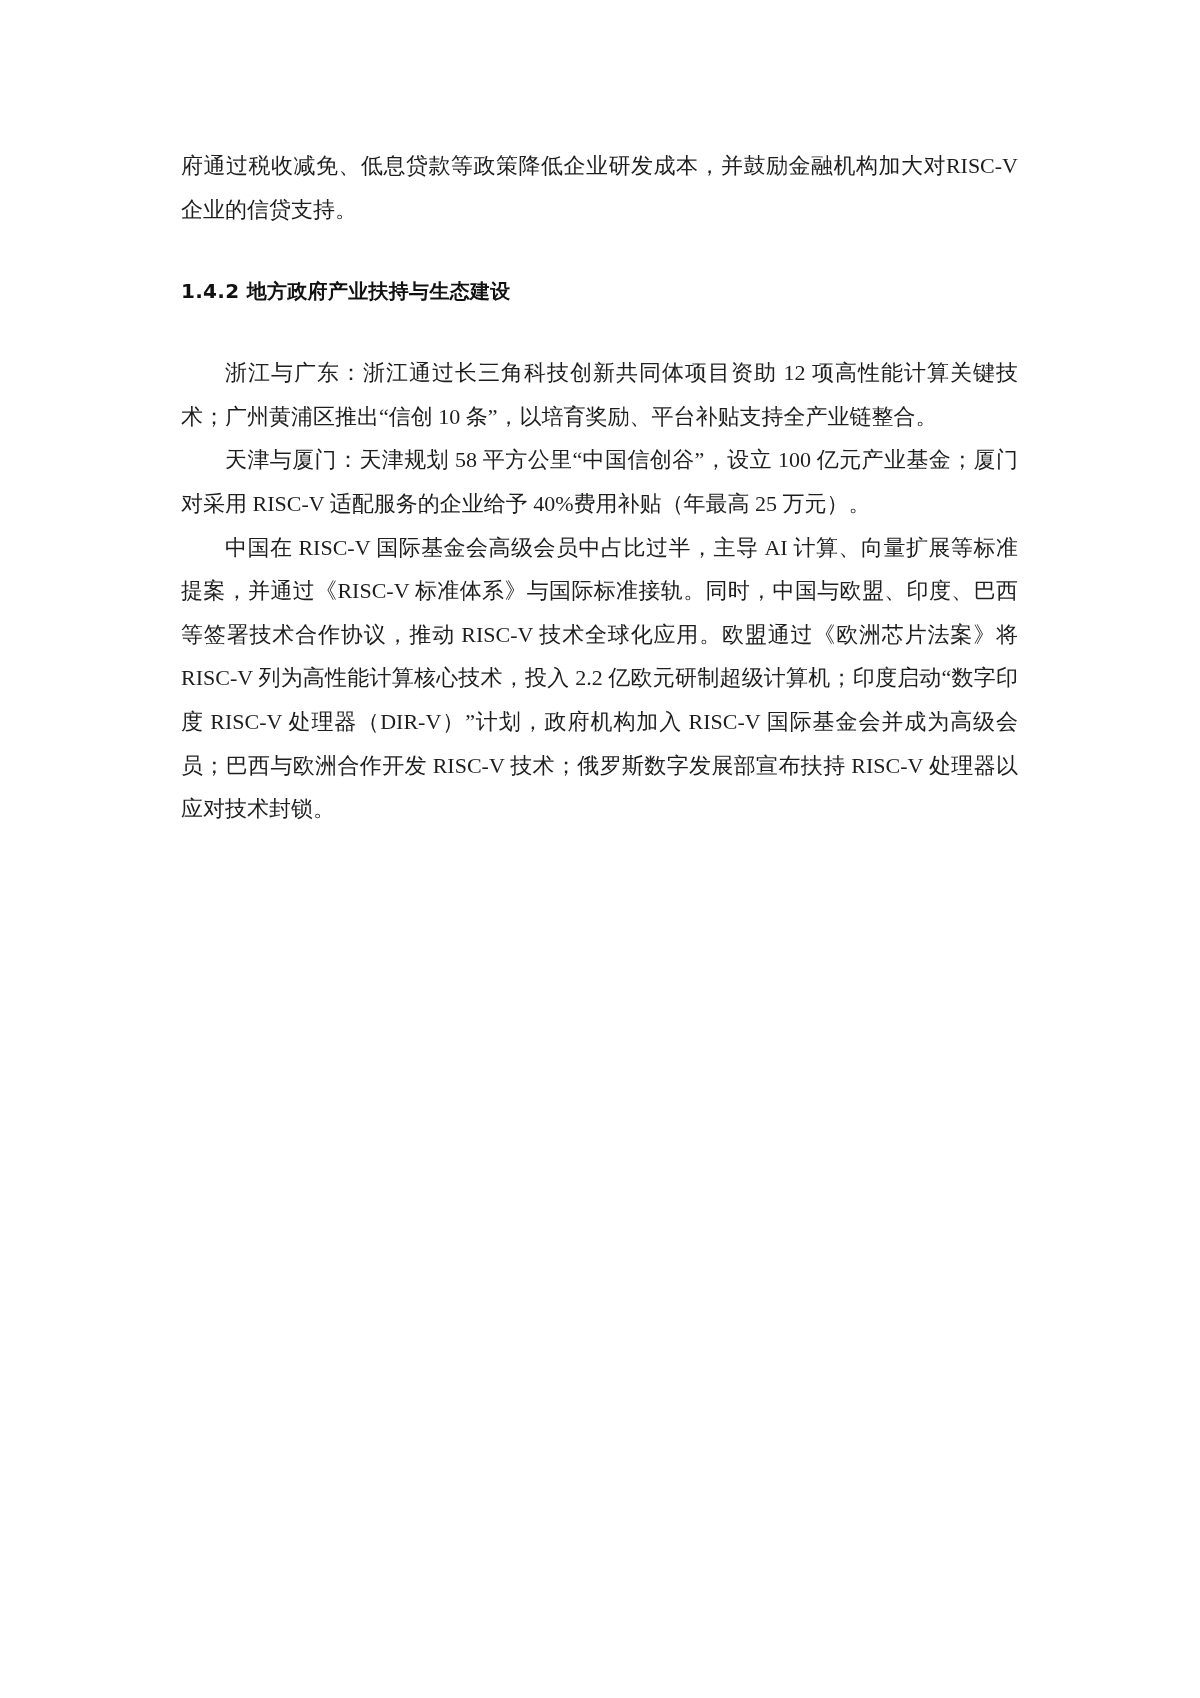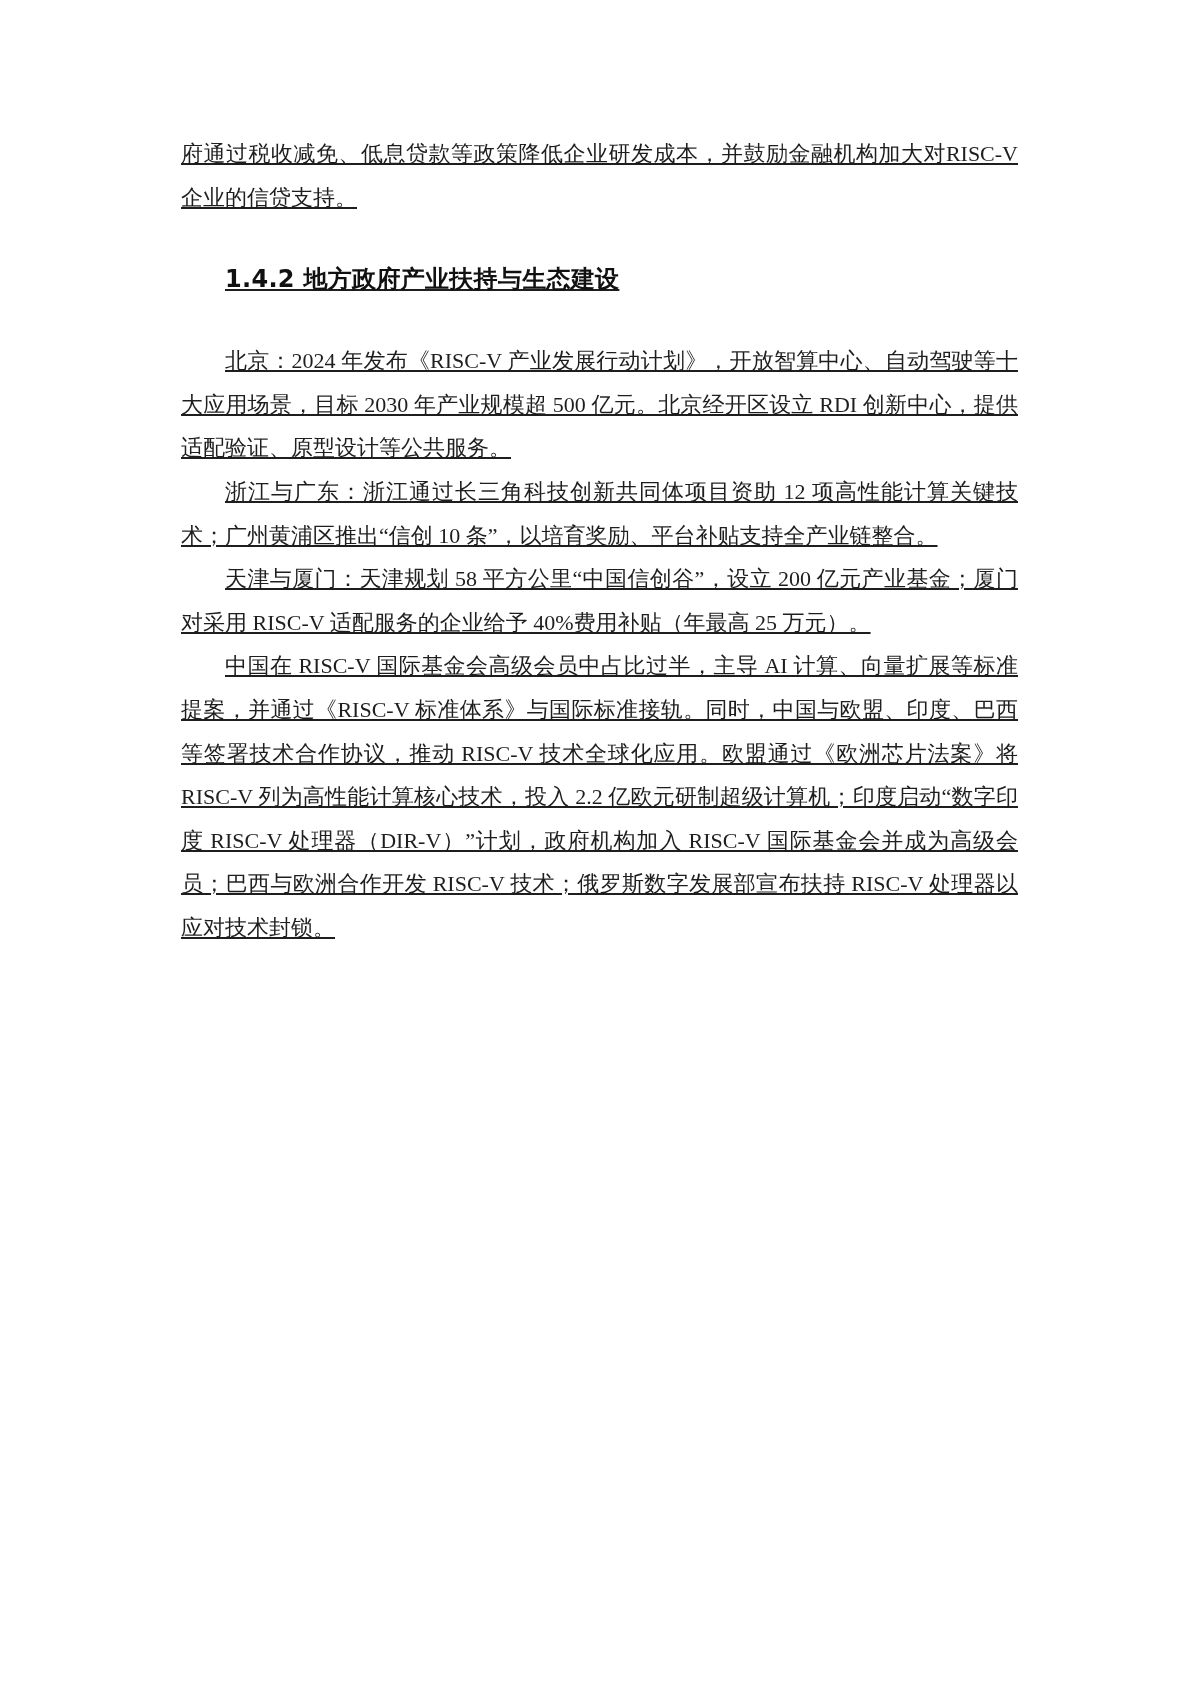--- a/index.html
+++ b/index.html
@@ -1,42 +1,40 @@
 <!DOCTYPE html>
 <html><head>
 <meta charset="utf-8">
 <style>
   html, body { margin: 0; padding: 0; background: #ffffff; }
   body { width: 1200px; height: 1698px; position: relative; overflow: hidden; }
   .page {
-    position: absolute; left: 181px; top: 132px; width: 837px;
+    position: absolute; left: 181px; top: 144px; width: 837px;
     color: #1e1e1e;
     font-family: "Liberation Serif", "DejaVu Serif", serif;
     font-size: 22px;
     line-height: 43.6px;
     text-align: justify;
-    text-decoration: underline;
   }
   p { margin: 0; }
   .indent { text-indent: 44px; }
   .h {
     font-family: "DejaVu Sans", "Liberation Sans", sans-serif;
-    font-weight: bold; font-size: 24px; line-height: 34px; color: #111;
-    text-align: left; letter-spacing: 0.3px; margin-left: 44px;
+    font-weight: bold; font-size: 20px; line-height: 34px; color: #111;
+    text-align: left; letter-spacing: 0.3px;
   }
   #h142 { margin-top: 43px; margin-bottom: 43px; }
   #h143 { margin-top: 44px; margin-bottom: 43px; }
 </style>
 </head>
 <body>
 
 <div class="page">
   <p>府通过税收减免、低息贷款等政策降低企业研发成本，并鼓励金融机构加大对RISC-V 企业的信贷支持。</p>
 
   <div class="h" id="h142">1.4.2 地方政府产业扶持与生态建设</div>
 
-  <p class="indent">北京：2024 年发布《RISC-V 产业发展行动计划》，开放智算中心、自动驾驶等十大应用场景，目标 2030 年产业规模超 500 亿元。北京经开区设立 RDI 创新中心，提供适配验证、原型设计等公共服务。</p>
   <p class="indent">浙江与广东：浙江通过长三角科技创新共同体项目资助 12 项高性能计算关键技术；广州黄浦区推出“信创 10 条”，以培育奖励、平台补贴支持全产业链整合。</p>
-  <p class="indent">天津与厦门：天津规划 58 平方公里“中国信创谷”，设立 200 亿元产业基金；厦门对采用 RISC-V 适配服务的企业给予 40%费用补贴（年最高 25 万元）。</p>
+  <p class="indent">天津与厦门：天津规划 58 平方公里“中国信创谷”，设立 100 亿元产业基金；厦门对采用 RISC-V 适配服务的企业给予 40%费用补贴（年最高 25 万元）。</p>
 
 
   <p class="indent">中国在 RISC-V 国际基金会高级会员中占比过半，主导 AI 计算、向量扩展等标准提案，并通过《RISC-V 标准体系》与国际标准接轨。同时，中国与欧盟、印度、巴西等签署技术合作协议，推动 RISC-V 技术全球化应用。欧盟通过《欧洲芯片法案》将 RISC-V 列为高性能计算核心技术，投入 2.2 亿欧元研制超级计算机；印度启动“数字印度 RISC-V 处理器（DIR-V）”计划，政府机构加入 RISC-V 国际基金会并成为高级会员；巴西与欧洲合作开发 RISC-V 技术；俄罗斯数字发展部宣布扶持 RISC-V 处理器以应对技术封锁。</p>
 </div>
 
 </body></html>

